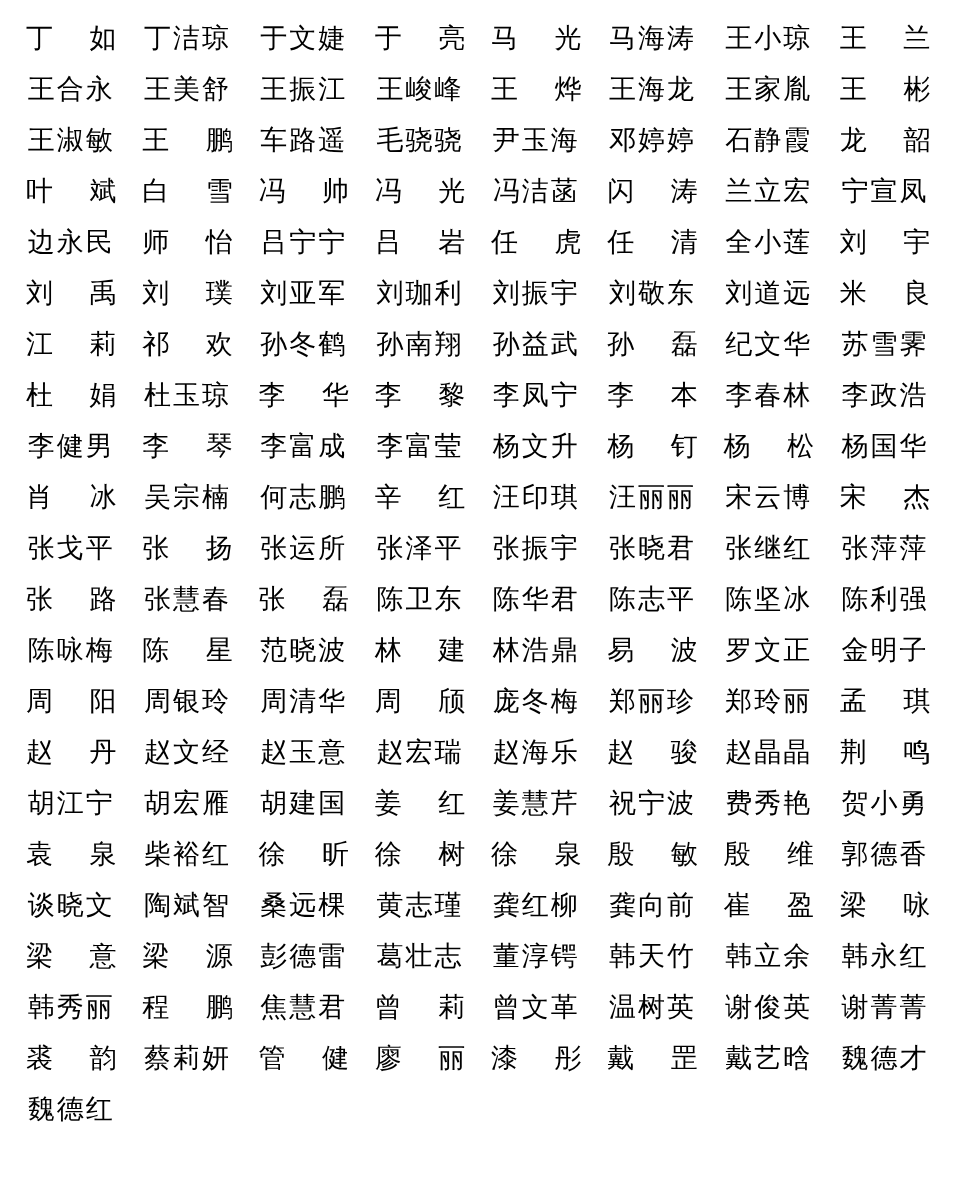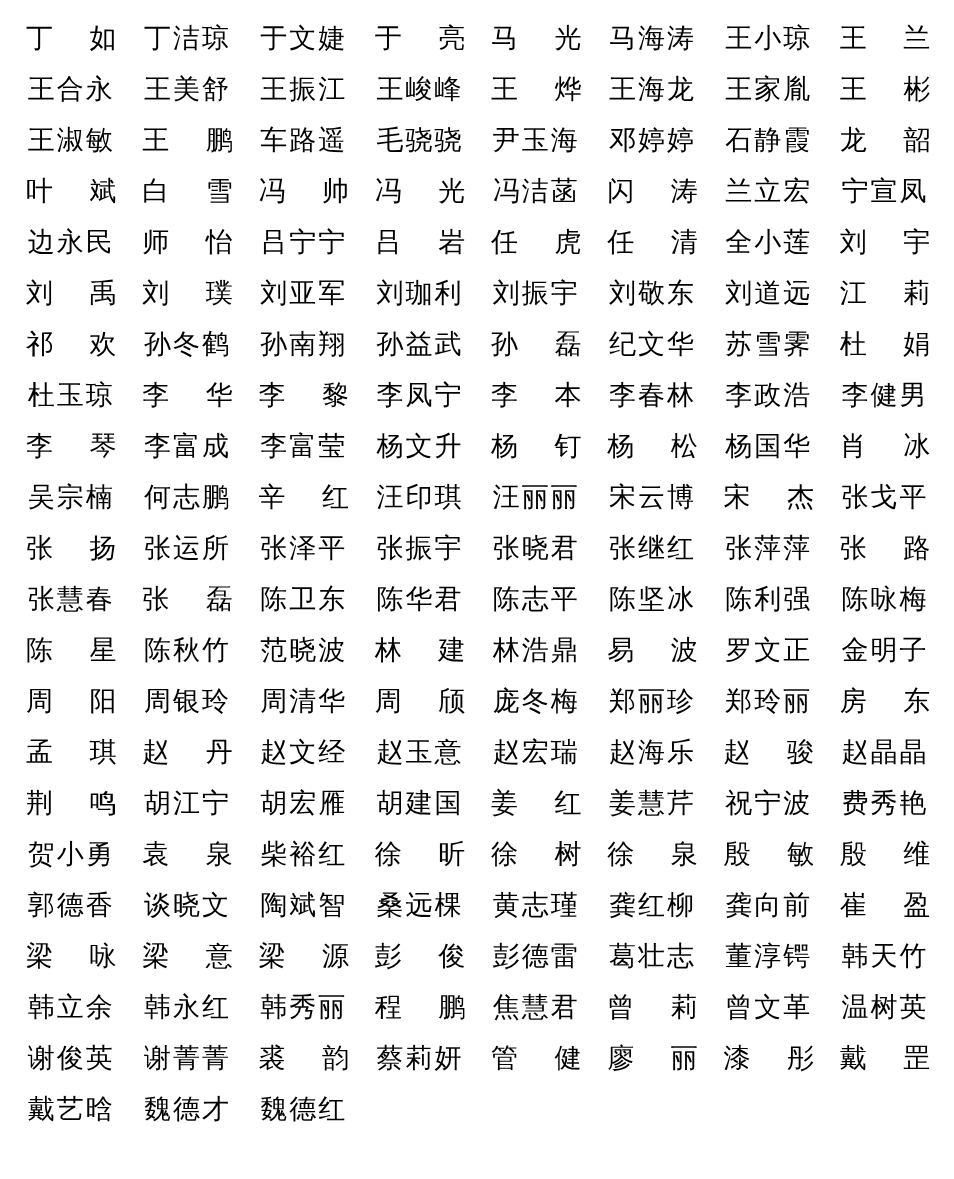--- a/index.html
+++ b/index.html
@@ -84,20 +84,21 @@
     <div class="name-cell len2">任  清</div>
     <div class="name-cell len3">全小莲</div>
     <div class="name-cell len2">刘  宇</div>
     <div class="name-cell len2">刘  禹</div>
     <div class="name-cell len2">刘  璞</div>
     <div class="name-cell len3">刘亚军</div>
     <div class="name-cell len3">刘珈利</div>
     <div class="name-cell len3">刘振宇</div>
     <div class="name-cell len3">刘敬东</div>
     <div class="name-cell len3">刘道远</div>
+    <div class="name-cell len2">米  良</div>
     <div class="name-cell len2">江  莉</div>
     <div class="name-cell len2">祁  欢</div>
     <div class="name-cell len3">孙冬鹤</div>
     <div class="name-cell len3">孙南翔</div>
     <div class="name-cell len3">孙益武</div>
     <div class="name-cell len2">孙  磊</div>
     <div class="name-cell len3">纪文华</div>
     <div class="name-cell len3">苏雪霁</div>
     <div class="name-cell len2">杜  娟</div>
     <div class="name-cell len3">杜玉琼</div>
@@ -134,35 +135,33 @@
     <div class="name-cell len2">张  路</div>
     <div class="name-cell len3">张慧春</div>
     <div class="name-cell len2">张  磊</div>
     <div class="name-cell len3">陈卫东</div>
     <div class="name-cell len3">陈华君</div>
     <div class="name-cell len3">陈志平</div>
     <div class="name-cell len3">陈坚冰</div>
     <div class="name-cell len3">陈利强</div>
     <div class="name-cell len3">陈咏梅</div>
     <div class="name-cell len2">陈  星</div>
-    <div class="name-cell len3">陈秋竹</div>
     <div class="name-cell len3">范晓波</div>
     <div class="name-cell len2">林  建</div>
     <div class="name-cell len3">林浩鼎</div>
     <div class="name-cell len2">易  波</div>
     <div class="name-cell len3">罗文正</div>
     <div class="name-cell len3">金明子</div>
     <div class="name-cell len2">周  阳</div>
     <div class="name-cell len3">周银玲</div>
     <div class="name-cell len3">周清华</div>
     <div class="name-cell len2">周  颀</div>
     <div class="name-cell len3">庞冬梅</div>
     <div class="name-cell len3">郑丽珍</div>
     <div class="name-cell len3">郑玲丽</div>
-    <div class="name-cell len2">房  东</div>
     <div class="name-cell len2">孟  琪</div>
     <div class="name-cell len2">赵  丹</div>
     <div class="name-cell len3">赵文经</div>
     <div class="name-cell len3">赵玉意</div>
     <div class="name-cell len3">赵宏瑞</div>
     <div class="name-cell len3">赵海乐</div>
     <div class="name-cell len2">赵  骏</div>
     <div class="name-cell len3">赵晶晶</div>
     <div class="name-cell len2">荆  鸣</div>
     <div class="name-cell len3">胡江宁</div>
@@ -184,21 +183,20 @@
     <div class="name-cell len3">谈晓文</div>
     <div class="name-cell len3">陶斌智</div>
     <div class="name-cell len3">桑远棵</div>
     <div class="name-cell len3">黄志瑾</div>
     <div class="name-cell len3">龚红柳</div>
     <div class="name-cell len3">龚向前</div>
     <div class="name-cell len2">崔  盈</div>
     <div class="name-cell len2">梁  咏</div>
     <div class="name-cell len2">梁  意</div>
     <div class="name-cell len2">梁  源</div>
-    <div class="name-cell len2">彭  俊</div>
     <div class="name-cell len3">彭德雷</div>
     <div class="name-cell len3">葛壮志</div>
     <div class="name-cell len3">董淳锷</div>
     <div class="name-cell len3">韩天竹</div>
     <div class="name-cell len3">韩立余</div>
     <div class="name-cell len3">韩永红</div>
     <div class="name-cell len3">韩秀丽</div>
     <div class="name-cell len2">程  鹏</div>
     <div class="name-cell len3">焦慧君</div>
     <div class="name-cell len2">曾  莉</div>

